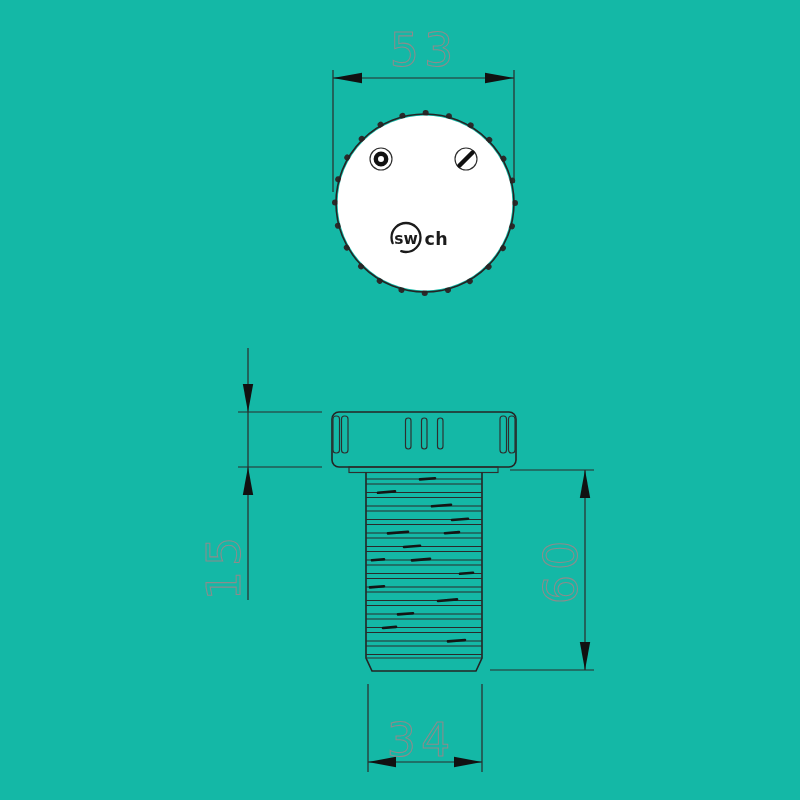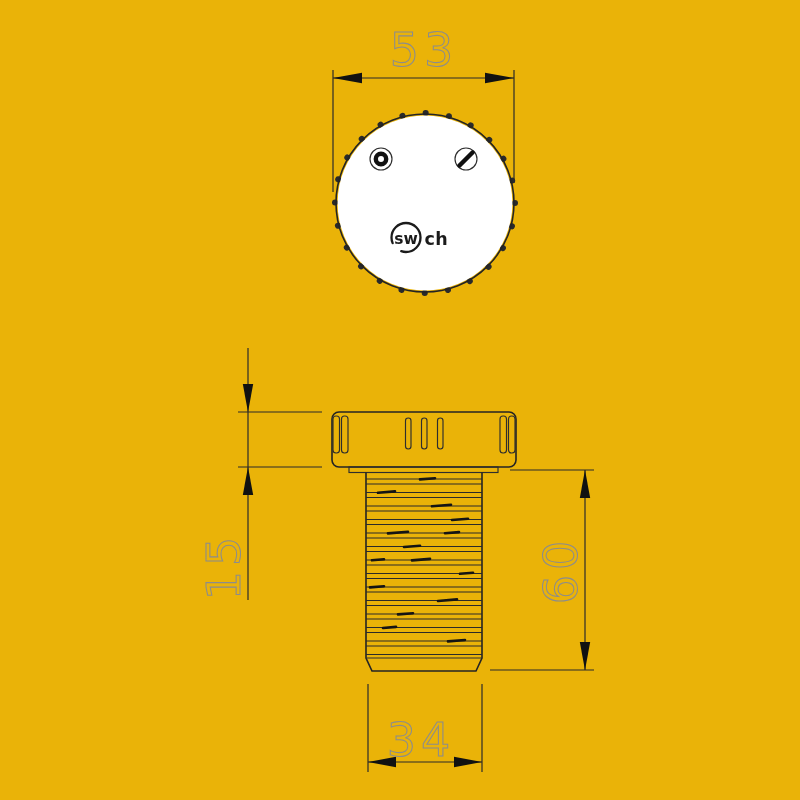--- a/index.html
+++ b/index.html
@@ -5,21 +5,21 @@
   html, body {
     margin: 0;
     padding: 0;
     background: #ffffff;
     font-family: "DejaVu Sans", "Liberation Sans", sans-serif;
   }
   .stage {
     width: 800px;
     height: 800px;
     position: relative;
-    background: #eab308;
+    background: #14b8a6;
     overflow: hidden;
   }
   svg { display: block; }
 
   .outline {
     fill: none;
     stroke: #242424;
     stroke-width: 1.6;
   }
   .thin {

